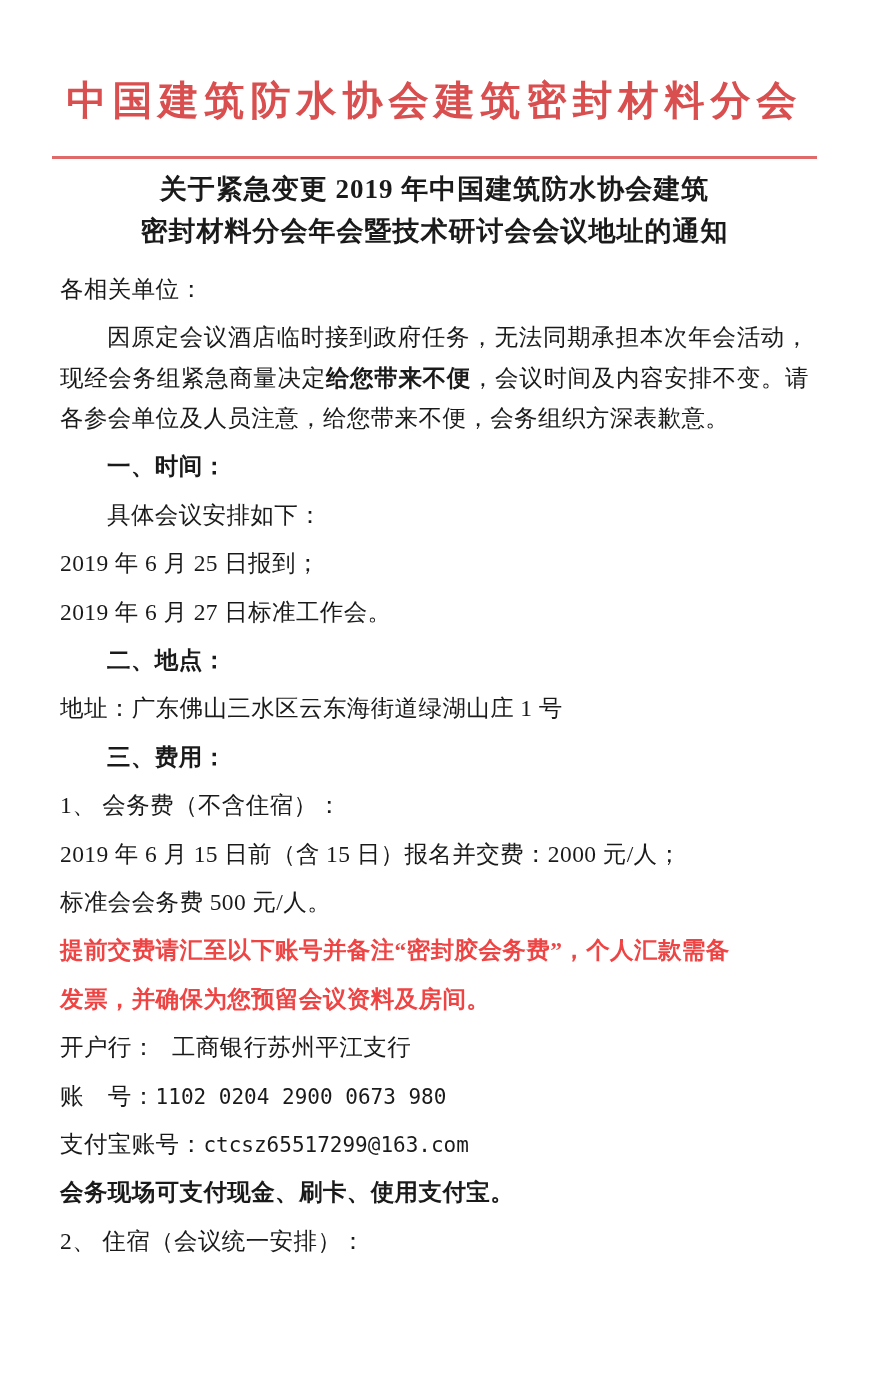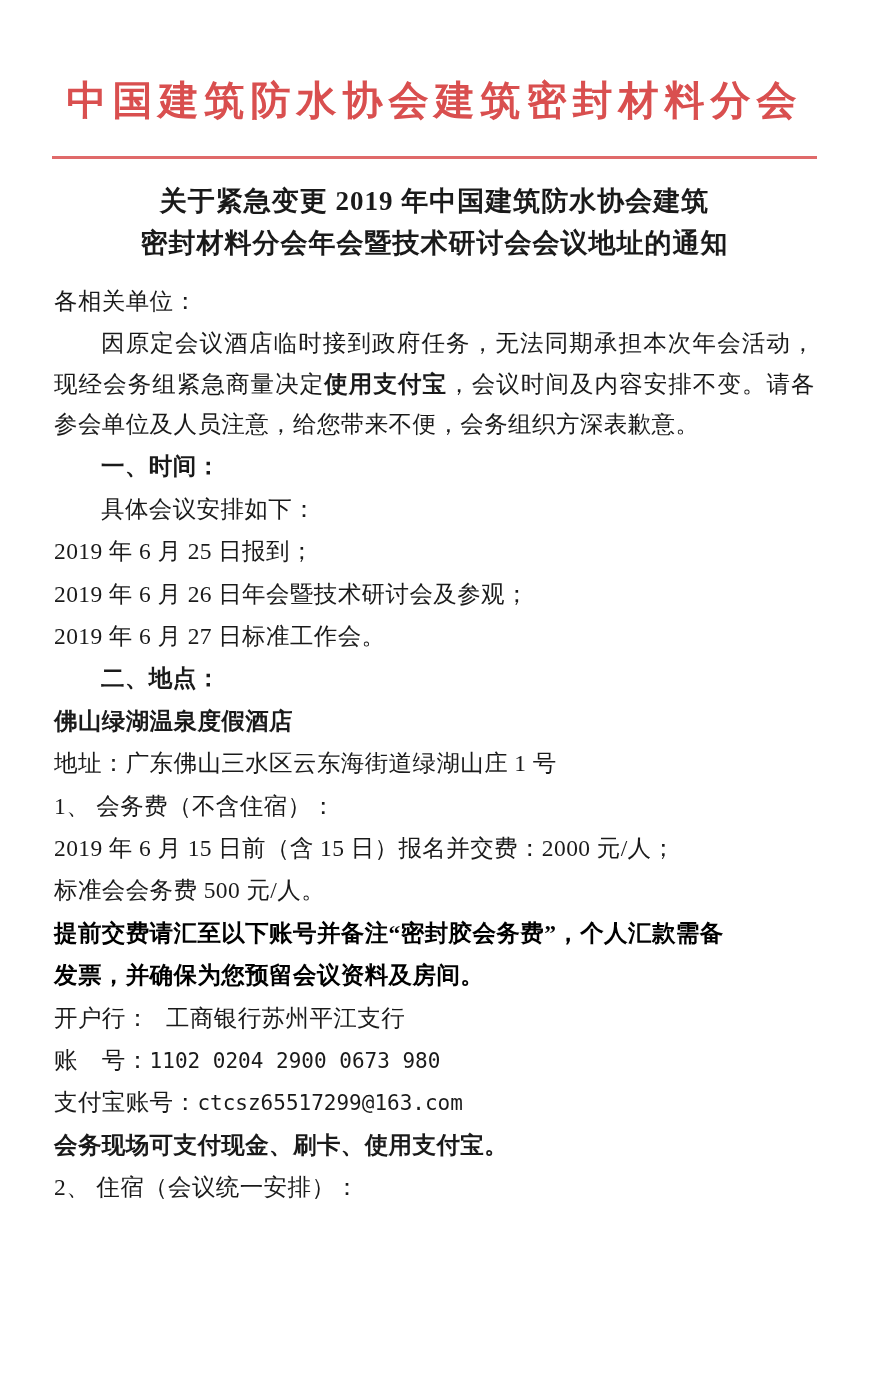--- a/index.html
+++ b/index.html
@@ -31,47 +31,47 @@
     color: #d94f4f;
     line-height: 1.1;
     white-space: nowrap;
   }
   .rule {
     margin-top: 34px;
     height: 3px;
     background: #e06a6a;
   }
   .doc-title {
-    margin-top: 22px;
+    margin-top: 10px;
     text-align: center;
     font-size: 27px;
     font-weight: bold;
     line-height: 1.55;
     letter-spacing: 1px;
   }
   .doc-title .line {
     display: block;
   }
   .body-block {
     margin-top: 16px;
     font-size: 23.5px;
     line-height: 1.72;
     letter-spacing: 0.4px;
   }
   p {
-    margin: 2px;
+    margin: 8px;
   }
   .indent {
     text-indent: 2em;
   }
   .bold {
     font-weight: bold;
   }
   .red {
-    color: #000000;
+    color: #ef4444;
     font-weight: bold;
   }
   .red p {
     text-align: justify;
   }
   .mono {
     font-family: "DejaVu Sans Mono", "Liberation Mono", monospace;
     font-size: 21px;
     letter-spacing: 0px;
   }
@@ -98,33 +98,32 @@
 
   <div class="doc-title">
     <span class="line">关于紧急变更 2019 年中国建筑防水协会建筑</span>
     <span class="line">密封材料分会年会暨技术研讨会会议地址的通知</span>
   </div>
 
   <div class="body-block">
 
     <p>各相关单位：</p>
 
-    <p class="indent justify"><span>因原定会议酒店临时接到政府任务，无法同期承担本次年会活动，现经会务组紧急商量决定</span><span class="bold">使用支付宝</span><span>，会议时间及内容安排不变。请各参会单位及人员注意，给您带来不便，会务组织方深表歉意。</span></p>
+    <p class="indent justify"><span>因原定会议酒店临时接到政府任务，无法同期承担本次年会活动，现经会务组紧急商量决定</span><span class="bold">给您带来不便</span><span>，会议时间及内容安排不变。请各参会单位及人员注意，给您带来不便，会务组织方深表歉意。</span></p>
 
     <p class="indent bold">一、时间：</p>
 
     <p class="indent">具体会议安排如下：</p>
     <p>2019 年 6 月 25 日报到；</p>
-    <p>2019 年 6 月 26 日年会暨技术研讨会及参观；</p>
     <p>2019 年 6 月 27 日标准工作会。</p>
 
     <p class="indent bold">二、地点：</p>
-    <p class="bold">佛山绿湖温泉度假酒店</p>
     <p>地址：广东佛山三水区云东海街道绿湖山庄 1 号</p>
 
+    <p class="indent bold">三、费用：</p>
     <p>1、 会务费（不含住宿）：</p>
     <p>2019 年 6 月 15 日前（含 15 日）报名并交费：2000 元/人；</p>
     <p>标准会会务费 500 元/人。</p>
 
     <div class="red">
       <p>提前交费请汇至以下账号并备注“密封胶会务费”，个人汇款需备</p>
       <p>发票，并确保为您预留会议资料及房间。</p>
     </div>
 
     <p><span>开户行：</span><span class="sp-s"></span><span>工商银行苏州平江支行</span></p>

